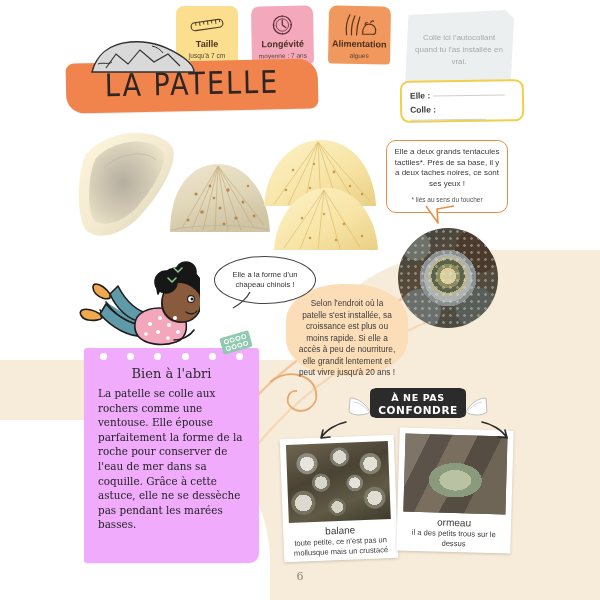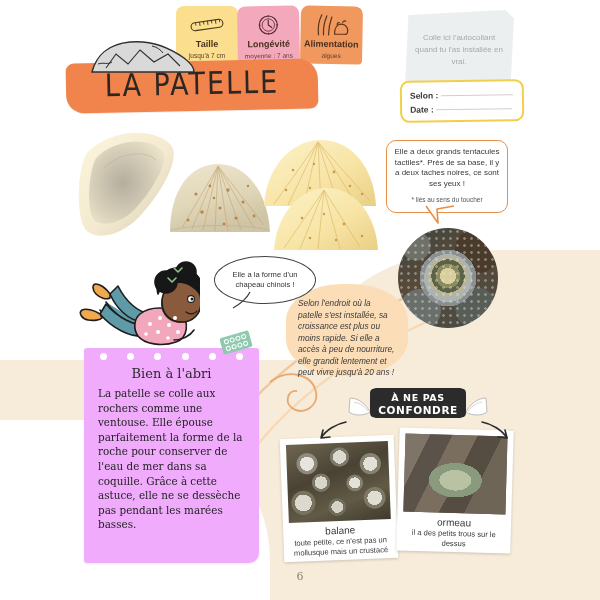--- a/index.html
+++ b/index.html
@@ -29,21 +29,21 @@
   .white-lowerleft{
     position:absolute;left:-30px;top:420px;width:300px;height:200px;background:#ffffff;
     border-radius:0 140px 0 0;z-index:3;
   }
   .swirl{
     position:absolute;z-index:3;border:2px solid #f2c79a;border-radius:50%;
     border-color:#f2c79a transparent transparent transparent;
   }
 
   
-  .tabs{position:absolute;left:176px;top:6px;z-index:12;display:flex;align-items:flex-end;gap:0;}
+  .tabs{position:absolute;left:176px;top:6px;z-index:12;display:flex;align-items:flex-end;gap:14px;}
   .tab{
     width:62px;height:58px;border-radius:8px 8px 4px 4px;
     display:flex;flex-direction:column;align-items:center;justify-content:flex-end;
     padding-bottom:4px;box-sizing:border-box;text-align:center;
     transform-origin:bottom center;
   }
   .tab-yellow{background:#fbdf8e;}
   .tab-pink{background:#f3a9bb;}
   .tab-orange{background:#f0985e;}
   .tab .ticon{height:24px;display:flex;align-items:center;justify-content:center;margin-bottom:2px;}
@@ -122,21 +122,21 @@
   .bubble-oval{
     position:absolute;z-index:15;background:#fff;border:1.4px solid #444;border-radius:50%/50%;
     display:flex;align-items:center;justify-content:center;text-align:center;
   }
   .bubble-oval .bt{font-size:7.6px;line-height:10px;color:#333;padding:0 8px;}
 
   .bubble-peach{
     position:absolute;z-index:13;background:#fbddb8;border-radius:46% 46% 46% 46%/40% 40% 40% 40%;
   }
   .bubble-peach .bt{
-    padding:14px 12px;text-align:left;font-size:8.3px;line-height:11.5px;color:#3b3b3b;font-style:italic;
+    padding:14px 12px;text-align:center;font-size:8.3px;line-height:11.5px;color:#3b3b3b;
   }
 
   
   .girl{position:absolute;left:70px;top:252px;width:130px;height:100px;z-index:14;}
 
   
   .notepad{
     position:absolute;left:84px;top:348px;width:175px;height:215px;z-index:14;
     background:#f0abfc;border-radius:3px 3px 10px 3px;
     box-shadow:0 1px 2px rgba(0,0,0,.07);
@@ -273,25 +273,25 @@
     <path d="M4 34 C8 18 20 6 42 4 C64 2 82 10 96 20 C104 26 106 31 106 34 Z" fill="#d9d9d9" stroke="#2f2f2f" stroke-width="1.4"></path>
     <path d="M18 30 L28 16 L40 26 L52 12 L66 24 L80 16 L92 28" fill="none" stroke="#2f2f2f" stroke-width="1.1"></path>
     <path d="M10 26c6-2 10 1 14-2M64 8c5 1 9 4 11 7" stroke="#2f2f2f" stroke-width="1" fill="none"></path>
   </svg>
 
   <div class="sticker">
     <div class="s-text">Colle ici l'autocollant quand tu l'as installée en vrai.</div>
   </div>
   <div class="datebox">
     <div class="drow r1">
-      <span class="lbl">Selon :</span>
+      <span class="lbl">Elle :</span>
       <span class="line" style="width:72px"></span>
     </div>
     <div class="drow r2">
-      <span class="lbl">Date :</span>
+      <span class="lbl">Colle :</span>
       <span class="line" style="width:76px"></span>
     </div>
   </div>
 
   <svg class="shells" viewBox="0 0 300 125">
     <defs>
       <linearGradient id="gA" x1="0" y1="0" x2="1" y2="1">
         <stop offset="0%" stop-color="#fdf6dc"></stop>
           <stop offset="55%" stop-color="#f3ead0"></stop>
           <stop offset="100%" stop-color="#d9cdb4"></stop>

